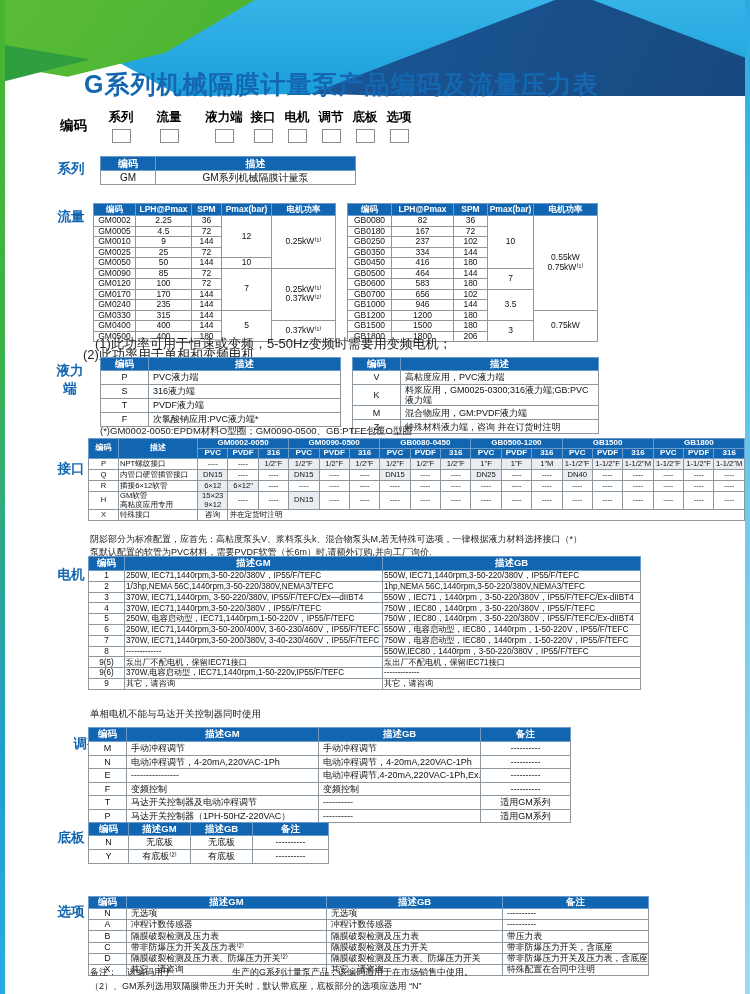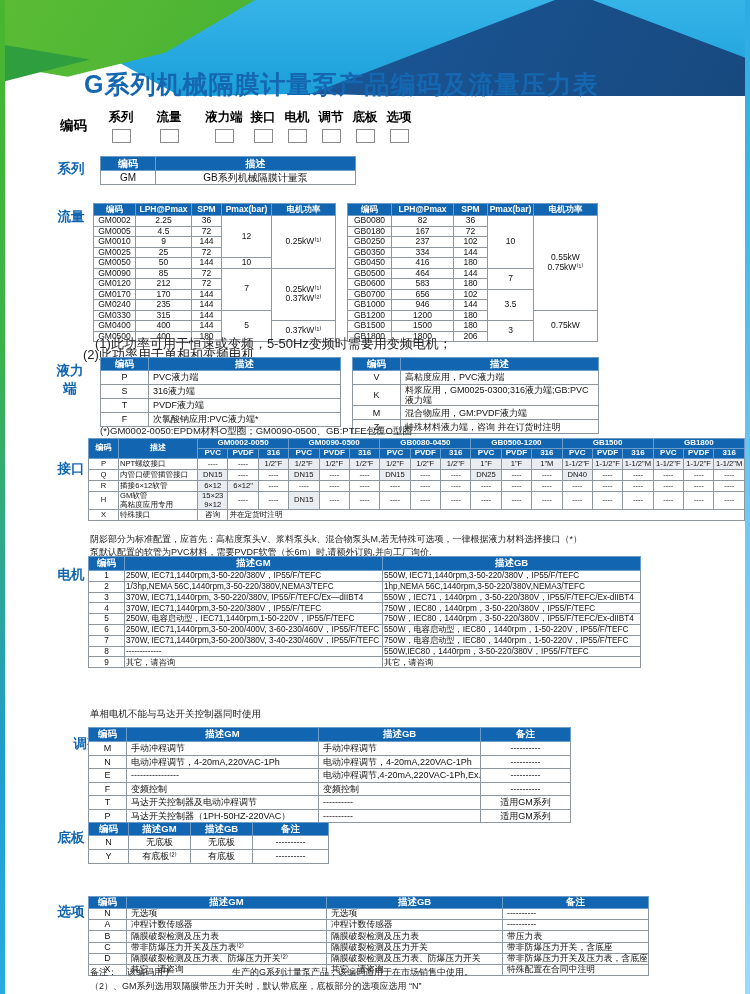--- a/index.html
+++ b/index.html
@@ -122,21 +122,21 @@
     </colgroup>
   <thead>
       <tr>
         <th>编码</th>
         <th>描述</th>
       </tr>
     </thead>
   <tbody>
       <tr>
         <td>GM</td>
-        <td>GB系列机械隔膜计量泵</td>
+        <td>GM系列机械隔膜计量泵</td>
       </tr>
     </tbody>
 </table>
 
 <div class="sec-label" style="top:208px;left:56px;width:30px">流量</div>
 <table class="abs t-flow" style="top:203px;left:93px;width:242px">
   <colgroup>
       <col style="width:42px">
       <col style="width:56px">
       <col style="width:30px">
@@ -184,21 +184,21 @@
       <tr>
         <td>GM0090</td>
         <td>85</td>
         <td>72</td>
         <td rowspan="4">7</td>
         <td rowspan="5">0.25kW⁽¹⁾
 0.37kW⁽²⁾</td>
       </tr>
       <tr>
         <td>GM0120</td>
-        <td>212</td>
+        <td>100</td>
         <td>72</td>
       </tr>
       <tr>
         <td>GM0170</td>
         <td>170</td>
         <td>144</td>
       </tr>
       <tr>
         <td>GM0240</td>
         <td>235</td>
@@ -583,20 +583,30 @@
         <td>7</td>
         <td>370W, IEC71,1440rpm,3-50-200/380V, 3-40-230/460V，IP55/F/TEFC</td>
         <td>750W，电容启动型，IEC80，1440rpm，1-50-220V，IP55/F/TEFC</td>
       </tr>
       <tr>
         <td>8</td>
         <td>-------------</td>
         <td>550W,IEC80，1440rpm，3-50-220/380V，IP55/F/TEFC</td>
       </tr>
       <tr>
+        <td>9(5)</td>
+        <td>泵出厂不配电机，保留IEC71接口</td>
+        <td>泵出厂不配电机，保留IEC71接口</td>
+      </tr>
+      <tr>
+        <td>9(6)</td>
+        <td>370W,电容启动型，IEC71,1440rpm,1-50-220v,IP55/F/TEFC</td>
+        <td>-------------</td>
+      </tr>
+      <tr>
         <td>9</td>
         <td>其它，请咨询</td>
         <td>其它，请咨询</td>
       </tr>
     </tbody>
 </table>
 <div class="note9" style="top:707px;left:90px;font-size:9.5px">单相电机不能与马达开关控制器同时使用</div>
 
 <div class="sec-label" style="top:735px;left:72px;width:30px">调整</div>
 <table class="abs t-adj" style="top:727px;left:88px">

